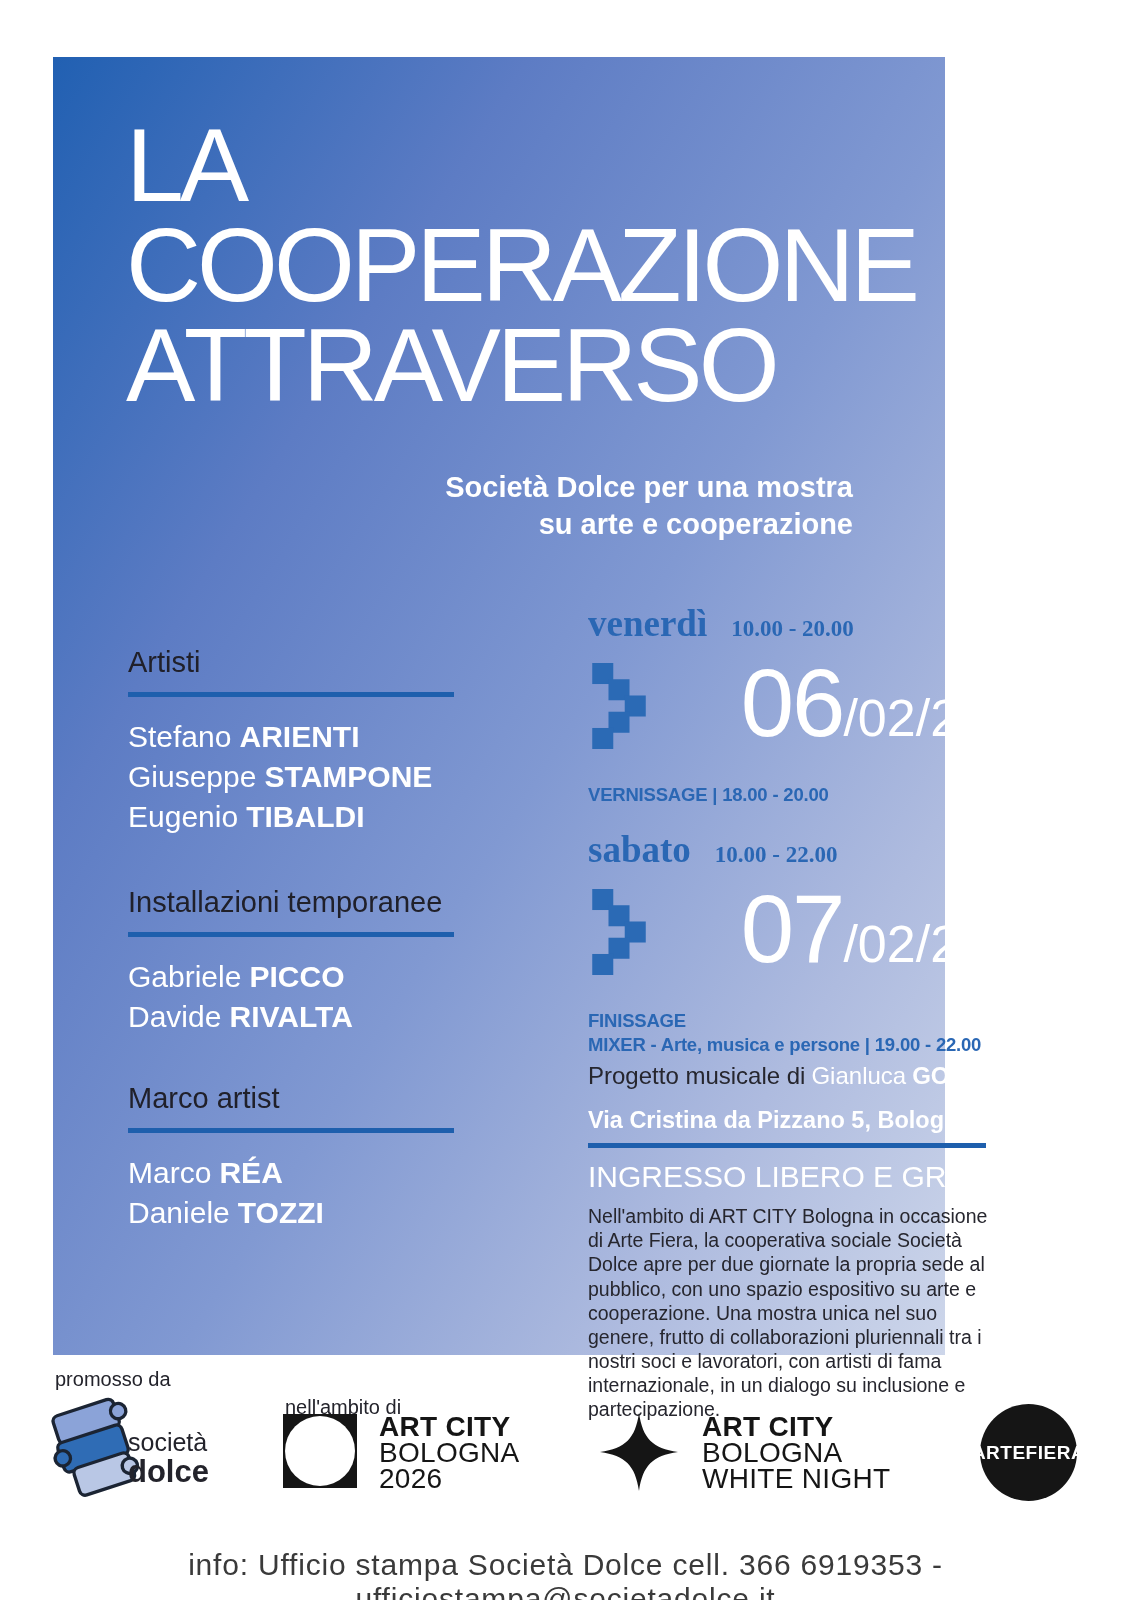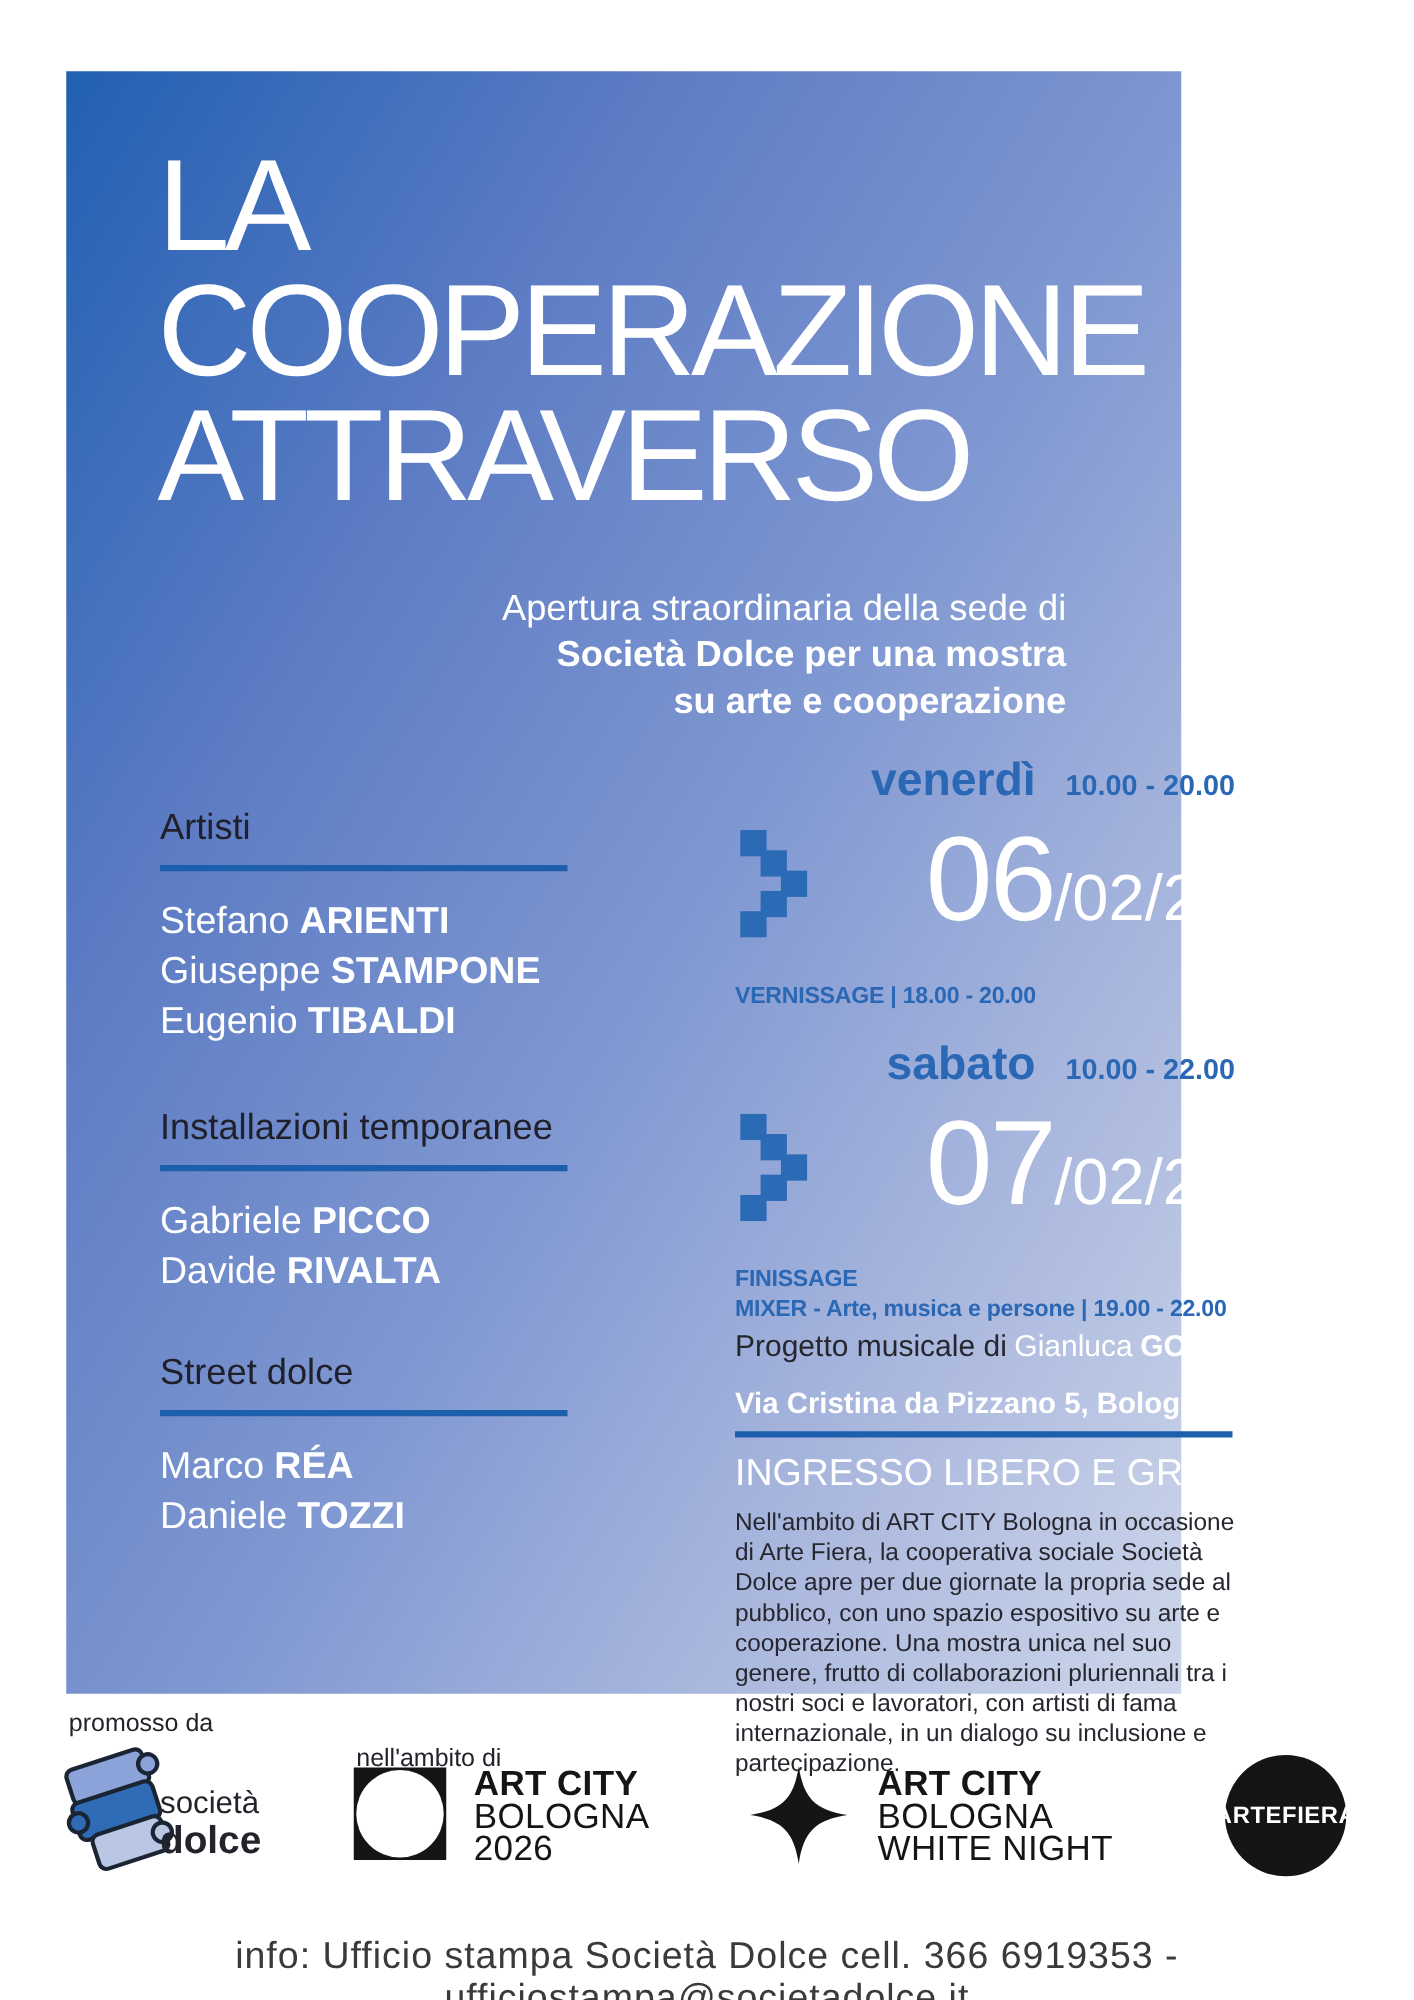--- a/index.html
+++ b/index.html
@@ -25,21 +25,21 @@
   .sec-install{top:828px;}
   .sec-street{top:1024px;}
   .sec-head{color:#20202a;font-size:29px;line-height:34px;font-weight:400;}
   .sec-rule{margin-top:13px;height:5px;width:326px;background:#1e5fad;}
   .names{margin-top:20px;color:#ffffff;font-size:30px;line-height:40px;white-space:nowrap;}
   .names .first{margin-right:0.27em;}
   .names .last{font-weight:700;}
 
   
   .right-col{position:absolute;left:535px;top:548px;width:400px;}
-  .day-row{text-align:right;line-height:37px;color:#2a67b4;white-space:nowrap;}
+  .day-row{line-height:37px;color:#2a67b4;white-space:nowrap;font-family:Liberation Serif, serif;}
   .day-row .day{font-size:37px;font-weight:700;}
   .day-row .hours{font-size:23px;font-weight:700;margin-left:24px;}
   .date-row{position:relative;text-align:right;line-height:96px;margin-top:6px;color:#ffffff;white-space:nowrap;}
   .date-row .big{font-size:96px;letter-spacing:-2px;}
   .date-row .small{font-size:52px;}
   .px-arrow{position:absolute;left:4px;top:8px;}
   .note{color:#2a67b4;font-size:18.5px;font-weight:700;line-height:24px;letter-spacing:-0.2px;
         margin-top:4px;white-space:nowrap;}
   .sat{margin-top:24px;}
   .credit{margin-top:6px;font-size:24px;line-height:26px;color:#26262e;white-space:nowrap;text-align:center;}
@@ -79,21 +79,20 @@
 <div class="poster">
   <div class="panel">
 
     <div class="title">
       <div>LA</div>
       <div>COOPERAZIONE</div>
       <div>ATTRAVERSO</div>
     </div>
 
     <div class="subtitle">
-      <div>Apertura straordinaria della sede di</div>
       <div class="b">Società Dolce per una mostra</div>
       <div class="b">su arte e cooperazione</div>
     </div>
 
     <div class="section sec-artisti">
       <div class="sec-head">Artisti</div>
       <div class="sec-rule"></div>
       <div class="names">
         <div><span class="first">Stefano</span><span class="last">ARIENTI</span></div>
         <div><span class="first">Giuseppe</span><span class="last">STAMPONE</span></div>
@@ -104,21 +103,21 @@
     <div class="section sec-install">
       <div class="sec-head">Installazioni temporanee</div>
       <div class="sec-rule"></div>
       <div class="names">
         <div><span class="first">Gabriele</span><span class="last">PICCO</span></div>
         <div><span class="first">Davide</span><span class="last">RIVALTA</span></div>
       </div>
     </div>
 
     <div class="section sec-street">
-      <div class="sec-head">Street dolce</div>
+      <div class="sec-head">Marco artist</div>
       <div class="sec-rule"></div>
       <div class="names">
         <div><span class="first">Marco</span><span class="last">RÉA</span></div>
         <div><span class="first">Daniele</span><span class="last">TOZZI</span></div>
       </div>
     </div>
 
     <div class="right-col">
 
       <div>

